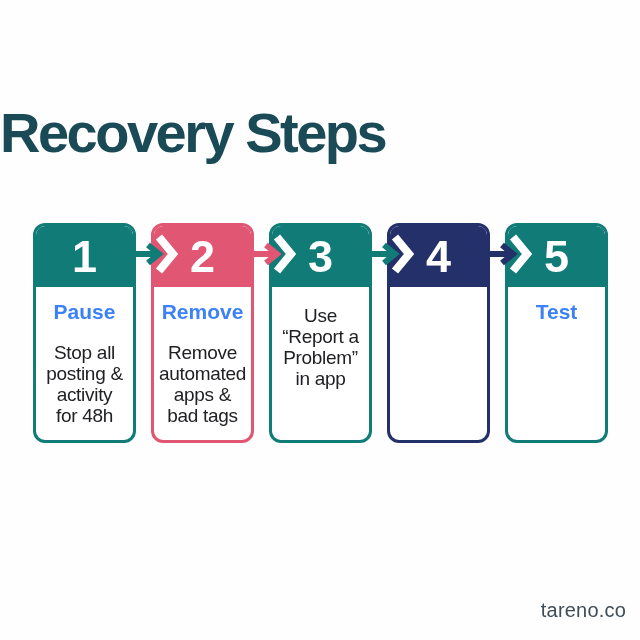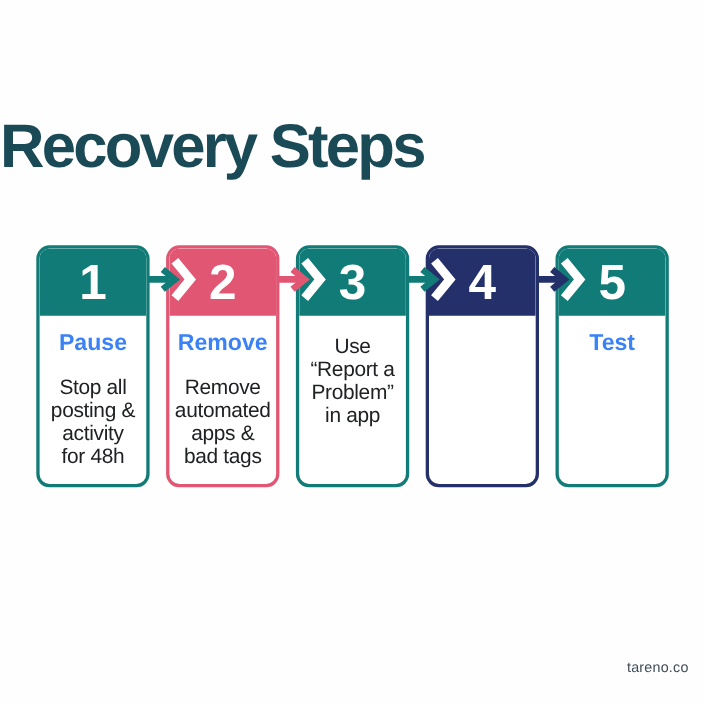--- a/index.html
+++ b/index.html
@@ -42,21 +42,21 @@
   }
   .arrow--teal{color:#117c77;}
   .arrow--pink{color:#e15672;}
   .arrow--navy{color:#24306a;}
   .arrow-1{left:133px;}
   .arrow-2{left:251px;}
   .arrow-3{left:369px;}
   .arrow-4{left:487px;}
   .watermark{
     position:absolute;top:599px;right:14px;
-    font-size:13px;color:#3f4d56;letter-spacing:0.2px;padding-left:48px;
+    font-size:20px;color:#3f4d56;letter-spacing:0.2px;padding-left:48px;
   }
 </style>
 </head>
 <body>
 
 <div class="canvas">
 
   <h1 class="page-title">Recovery Steps</h1>
 
   <div class="cards">

